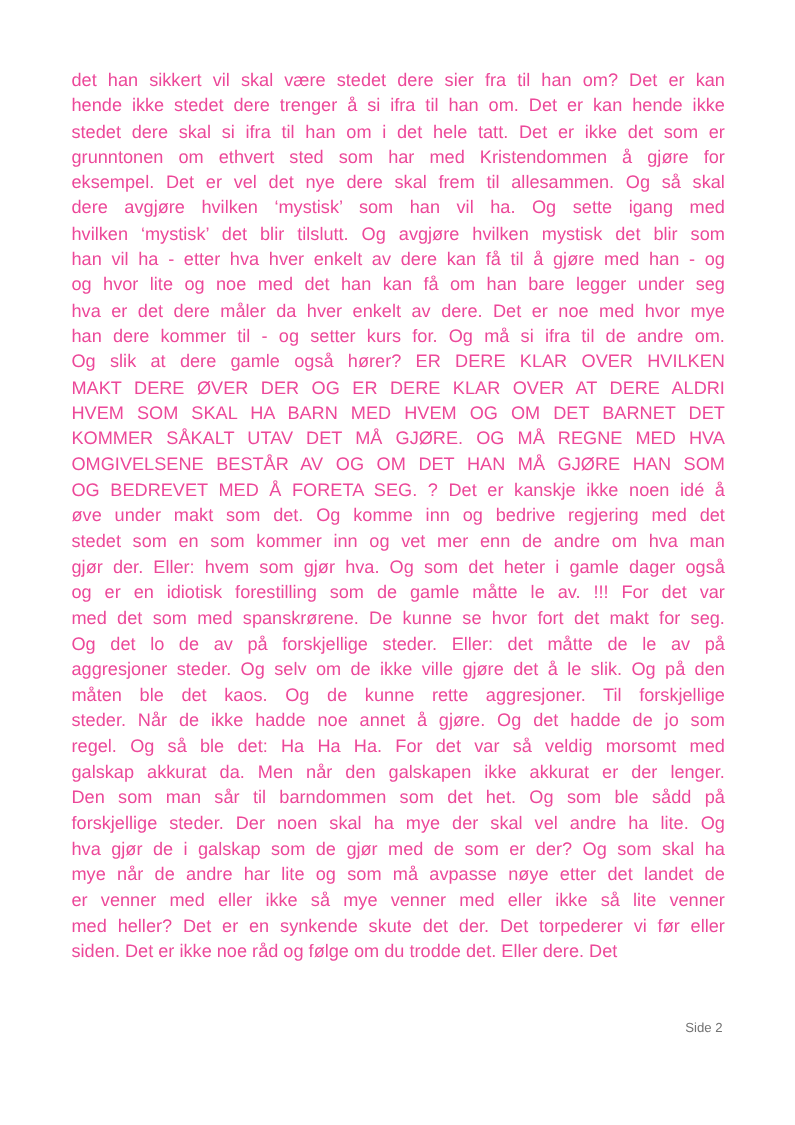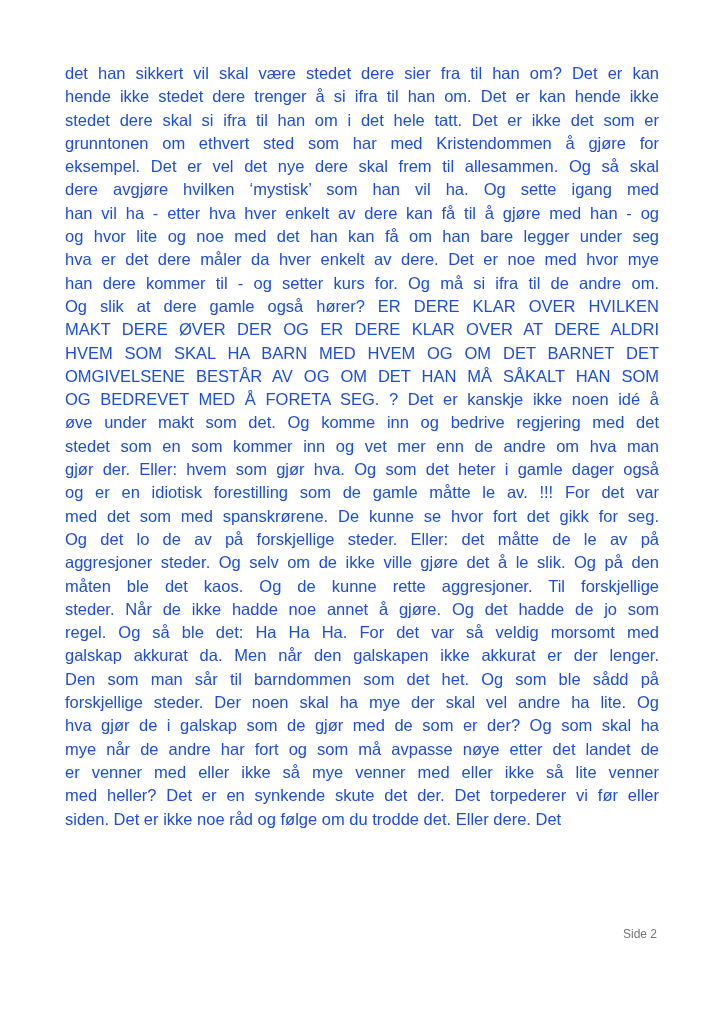--- a/index.html
+++ b/index.html
@@ -13,21 +13,21 @@
     height: 1023px;
     background: #ffffff;
     overflow: hidden;
     font-family: "Liberation Sans", sans-serif;
   }
   .body-text {
     position: absolute;
     left: 65px;
     top: 62px;
     width: 594px;
-    color: #1d4ed8;
+    color: #ec4899;
     font-size: 16.5px;
     line-height: 23.3px;
     letter-spacing: 0px;
   }
   .text-line {
     text-align: justify;
     text-align-last: justify;
   }
   .text-line.last {
     text-align-last: left;
@@ -46,42 +46,44 @@
 <body>
 
 <div class="page">
   <div class="body-text">
       <div class="text-line">det han sikkert vil skal være stedet dere sier fra til han om? Det er kan</div>
       <div class="text-line">hende ikke stedet dere trenger å si ifra til han om. Det er kan hende ikke</div>
       <div class="text-line">stedet dere skal si ifra til han om i det hele tatt. Det er ikke det som er</div>
       <div class="text-line">grunntonen om ethvert sted som har med Kristendommen å gjøre for</div>
       <div class="text-line">eksempel. Det er vel det nye dere skal frem til allesammen. Og så skal</div>
       <div class="text-line">dere avgjøre hvilken ‘mystisk’ som han vil ha. Og sette igang med</div>
+      <div class="text-line">hvilken ‘mystisk’ det blir tilslutt. Og avgjøre hvilken mystisk det blir som</div>
       <div class="text-line">han vil ha - etter hva hver enkelt av dere kan få til å gjøre med han - og</div>
       <div class="text-line">og hvor lite og noe med det han kan få om han bare legger under seg</div>
       <div class="text-line">hva er det dere måler da hver enkelt av dere. Det er noe med hvor mye</div>
       <div class="text-line">han dere kommer til - og setter kurs for. Og må si ifra til de andre om.</div>
       <div class="text-line">Og slik at dere gamle også hører? ER DERE KLAR OVER HVILKEN</div>
       <div class="text-line">MAKT DERE ØVER DER OG ER DERE KLAR OVER AT DERE ALDRI</div>
       <div class="text-line">HVEM SOM SKAL HA BARN MED HVEM OG OM DET BARNET DET</div>
-      <div class="text-line">OMGIVELSENE BESTÅR AV OG OM DET HAN MÅ SÅKALT HAN SOM</div>
+      <div class="text-line">KOMMER SÅKALT UTAV DET MÅ GJØRE. OG MÅ REGNE MED HVA</div>
+      <div class="text-line">OMGIVELSENE BESTÅR AV OG OM DET HAN MÅ GJØRE HAN SOM</div>
       <div class="text-line">OG BEDREVET MED Å FORETA SEG. ? Det er kanskje ikke noen idé å</div>
       <div class="text-line">øve under makt som det. Og komme inn og bedrive regjering med det</div>
       <div class="text-line">stedet som en som kommer inn og vet mer enn de andre om hva man</div>
       <div class="text-line">gjør der. Eller: hvem som gjør hva. Og som det heter i gamle dager også</div>
       <div class="text-line">og er en idiotisk forestilling som de gamle måtte le av. !!! For det var</div>
-      <div class="text-line">med det som med spanskrørene. De kunne se hvor fort det gikk for seg.</div>
+      <div class="text-line">med det som med spanskrørene. De kunne se hvor fort det makt for seg.</div>
       <div class="text-line">Og det lo de av på forskjellige steder. Eller: det måtte de le av på</div>
       <div class="text-line">aggresjoner steder. Og selv om de ikke ville gjøre det å le slik. Og på den</div>
       <div class="text-line">måten ble det kaos. Og de kunne rette aggresjoner. Til forskjellige</div>
       <div class="text-line">steder. Når de ikke hadde noe annet å gjøre. Og det hadde de jo som</div>
       <div class="text-line">regel. Og så ble det: Ha Ha Ha. For det var så veldig morsomt med</div>
       <div class="text-line">galskap akkurat da. Men når den galskapen ikke akkurat er der lenger.</div>
       <div class="text-line">Den som man sår til barndommen som det het. Og som ble sådd på</div>
       <div class="text-line">forskjellige steder. Der noen skal ha mye der skal vel andre ha lite. Og</div>
       <div class="text-line">hva gjør de i galskap som de gjør med de som er der? Og som skal ha</div>
-      <div class="text-line">mye når de andre har fort og som må avpasse nøye etter det landet de</div>
+      <div class="text-line">mye når de andre har lite og som må avpasse nøye etter det landet de</div>
       <div class="text-line">er venner med eller ikke så mye venner med eller ikke så lite venner</div>
       <div class="text-line">med heller? Det er en synkende skute det der. Det torpederer vi før eller</div>
       <div class="text-line last">siden. Det er ikke noe råd og følge om du trodde det. Eller dere. Det</div>
     </div>
   <div class="footer">Side 2</div>
 </div>
 
 </body></html>

